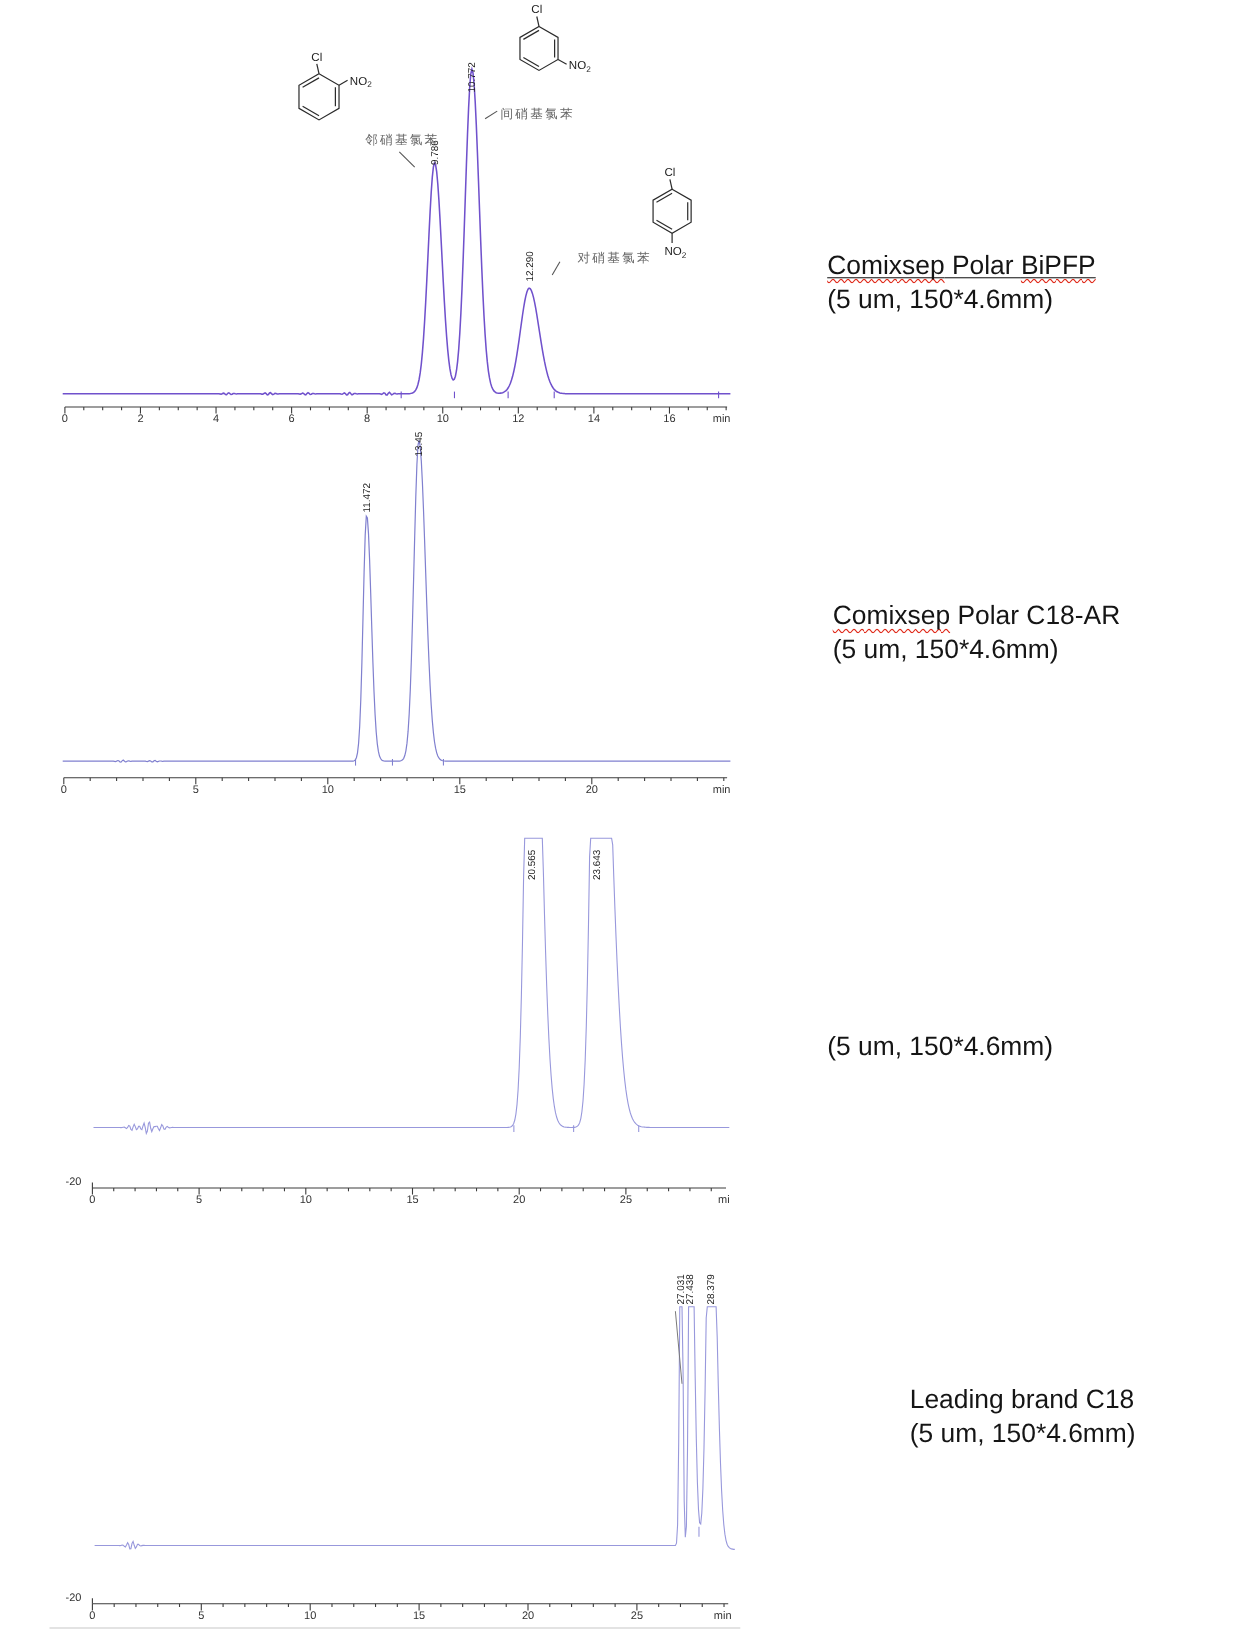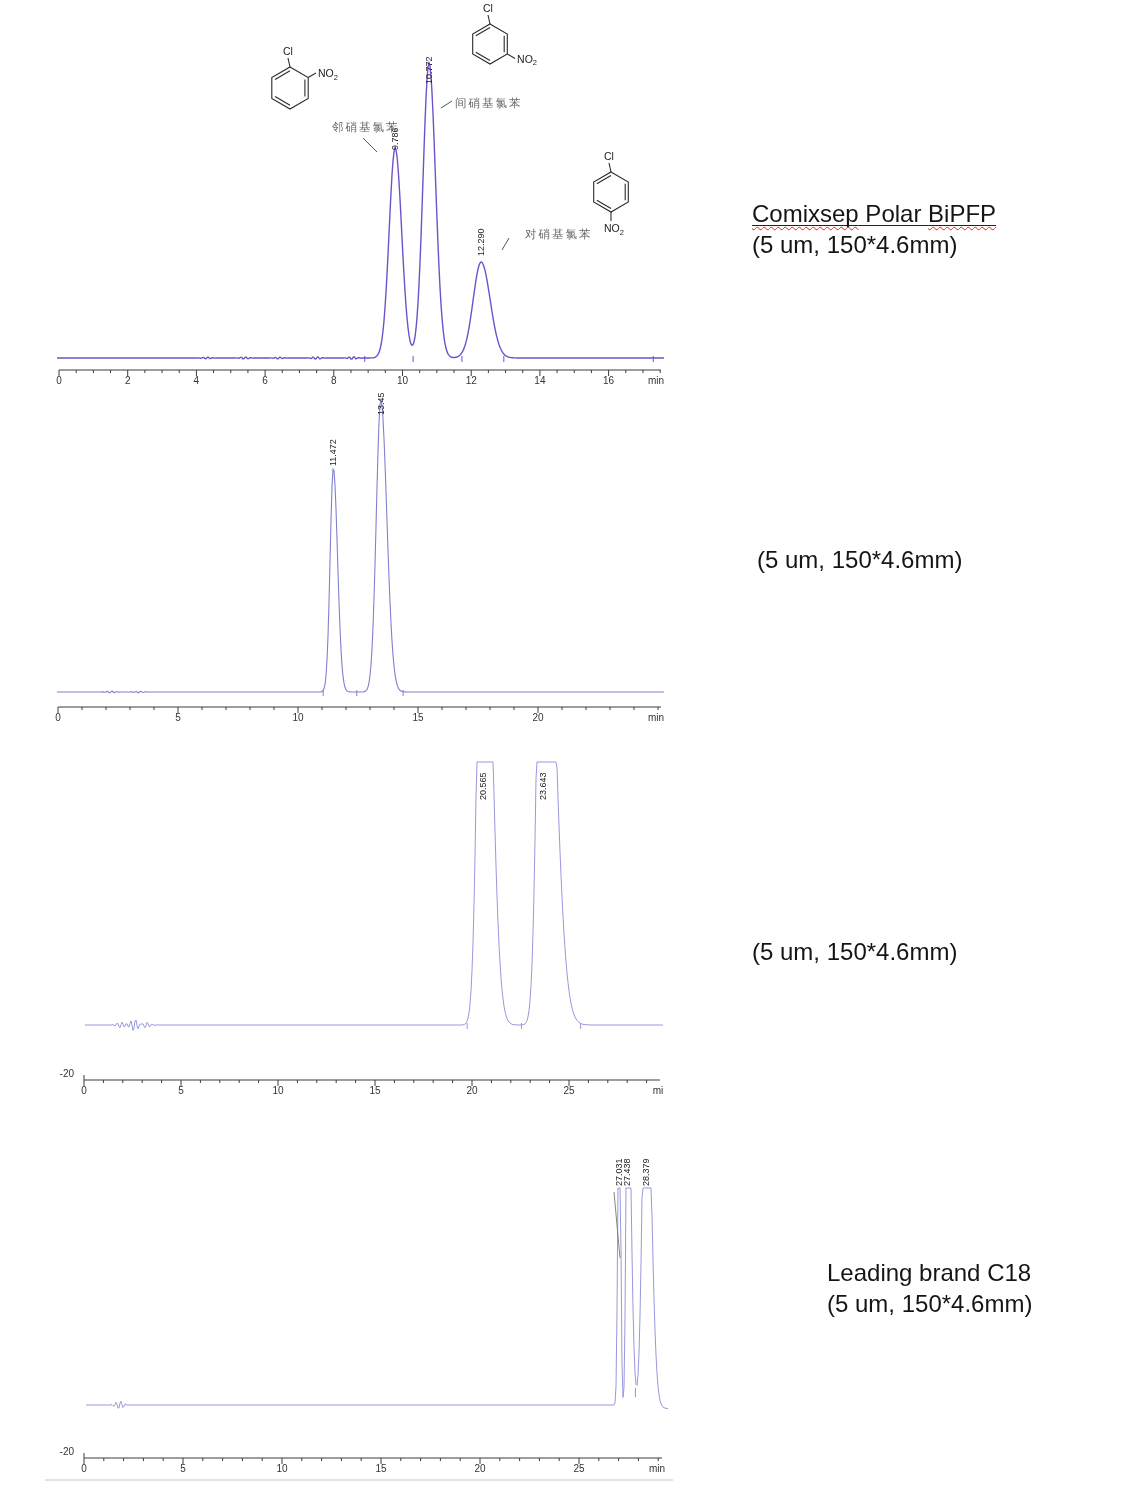--- a/index.html
+++ b/index.html
@@ -1,21 +1,21 @@
 <!DOCTYPE html>
 <html><head>
 <meta charset="utf-8">
 <style>
   html,body{margin:0;padding:0;background:#fff;}
   .page{position:relative;width:1139px;height:1494px;background:#fff;
         font-family:"Liberation Sans",sans-serif;overflow:hidden;}
   svg.chart{position:absolute;left:0;overflow:visible;}
   .c0{top:0;} .c1{top:385px;} .c2{top:755px;} .c3{top:1140px;}
   .side-label{position:absolute;font-size:24px;line-height:31px;color:#151515;width:320px;}
-  .ul{text-decoration:underline;text-decoration-thickness:1px;text-underline-offset:3px;text-decoration-color:#222;}
+  .ul{text-decoration:underline;text-decoration-thickness:1px;text-underline-offset:3px;text-decoration-color:#222;margin-top:28px;}
   .wavy{text-decoration:underline wavy #e02818;text-decoration-thickness:1px;text-underline-offset:4px;text-decoration-skip-ink:none;}
   .sl0{left:752px;top:198px;} .sl1{left:757px;top:544px;}
   .sl2{left:752px;top:936px;} .sl3{left:795px;top:1257px;margin-left:32px;}
   text.tick{font-size:10px;fill:#333;}
   text.plabel{font-size:9px;fill:#222;}
   text.ann{font-size:11.5px;fill:#666;letter-spacing:2px;}
   text.atom{font-size:10.5px;fill:#222;}
   .axis{stroke:#3c3c3c;stroke-width:1;}
   .trace{fill:none;}
   .bond{stroke:#2b2b2b;stroke-width:1.1;fill:none;}
@@ -264,20 +264,21 @@
       <text transform="translate(648.9,46) rotate(-90)" class="plabel">28.379</text>
       <line x1="614" y1="52" x2="620" y2="118" stroke="#777" stroke-width="0.9"></line>
       <line x1="45" y1="340" x2="673" y2="340" stroke="#c8c8c8" stroke-width="1"></line>
     </svg>
 
   <div class="side-label sl0">
     <div class="t ul"><span class="wavy">Comixsep</span><span> Polar </span><span class="wavy">BiPFP</span></div>
     <div class="s">(5 um, 150*4.6mm)</div>
   </div>
   <div class="side-label sl1">
+    <div class="t"><span class="wavy">Comixsep</span><span> Polar C18-AR</span></div>
     <div class="s">(5 um, 150*4.6mm)</div>
   </div>
   <div class="side-label sl2">
     <div class="s">(5 um, 150*4.6mm)</div>
   </div>
   <div class="side-label sl3">
     <div class="t"><span>Leading brand C18</span></div>
     <div class="s">(5 um, 150*4.6mm)</div>
   </div>
 </div>

